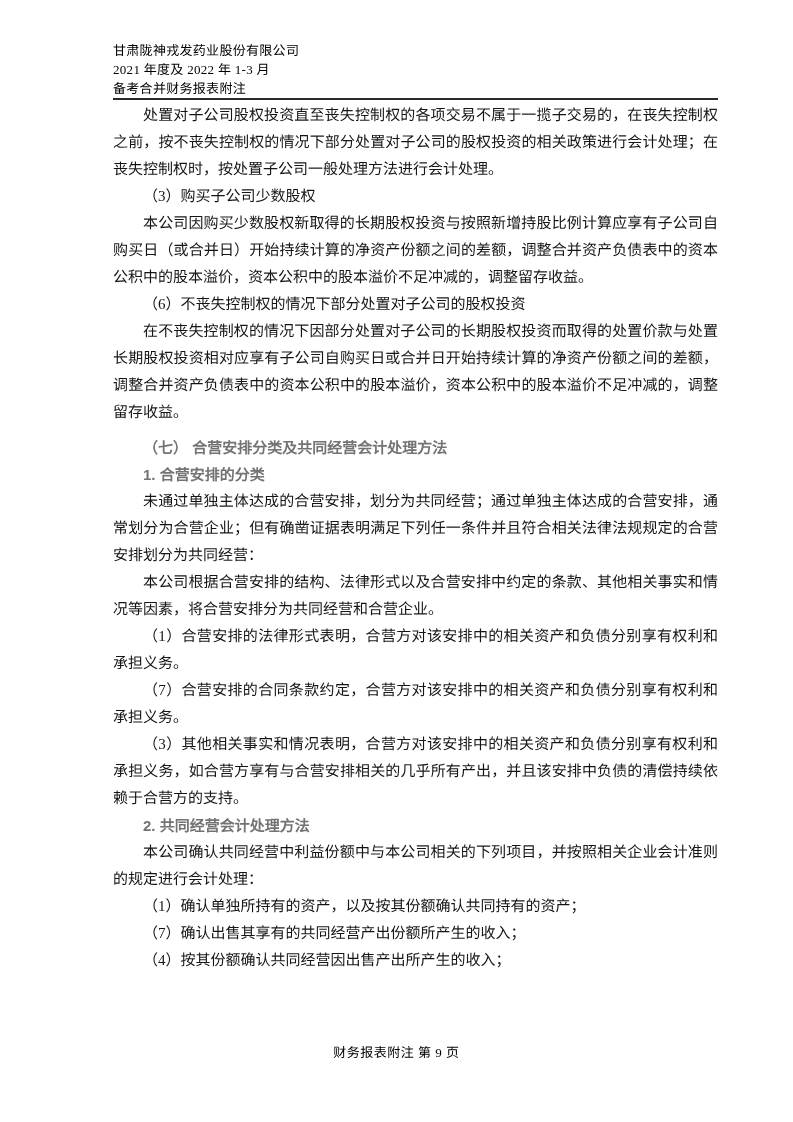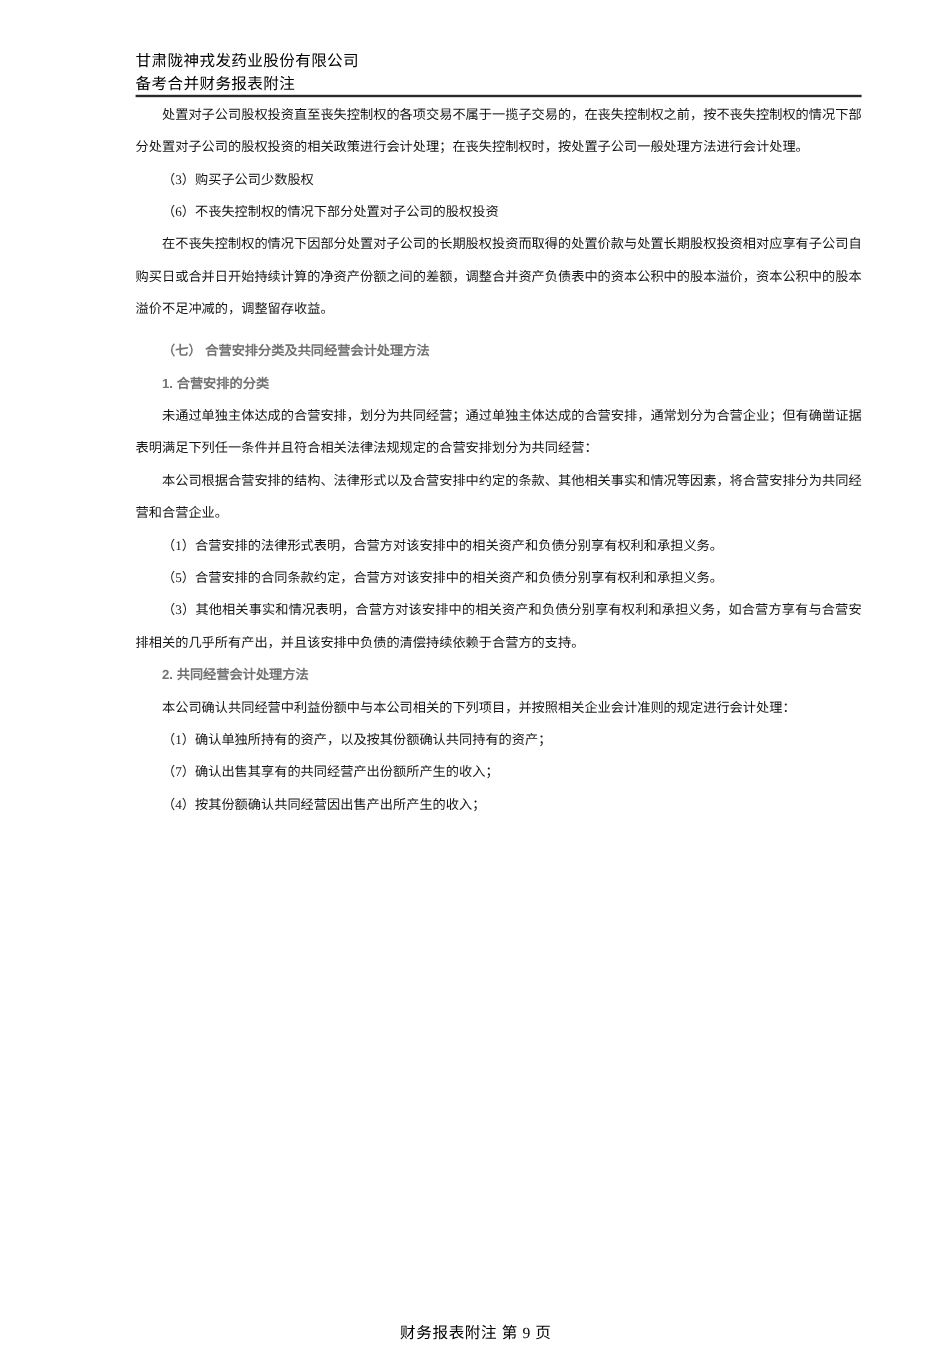--- a/index.html
+++ b/index.html
@@ -23,68 +23,70 @@
     letter-spacing: 0.3px;
   }
   .header-rule {
     border: none;
     border-top: 2px solid #2a2a2a;
     margin: 0;
     width: 100%;
   }
   .doc-body {
     margin-top: 2px;
-    font-size: 11px;
+    font-size: 15px;
     line-height: 27px;
     text-align: justify;
     color: #151515;
   }
   .doc-body p { text-indent: 2em; }
   .doc-body p.heading-major,
   .doc-body p.heading-minor {
     font-family: "Liberation Sans", "DejaVu Sans", sans-serif;
     font-weight: 700;
     text-align: left;
     color: #737373;
   }
   .doc-body p.heading-major { margin-top: 8px; }
   .doc-footer {
     position: absolute;
     left: 0; right: 0;
-    top: 1100px;
+    top: 1042px;
     text-align: center;
     font-size: 13px;
     color: #000000;
     letter-spacing: 0.5px;
   }
 </style>
 </head>
 <body>
 
 <div class="page">
 
   <header class="doc-header">
     <div>甘肃陇神戎发药业股份有限公司</div>
+    <div>2021 年度及 2022 年 1-3 月</div>
     <div>备考合并财务报表附注</div>
   </header>
 
   <hr class="header-rule">
 
   <main class="doc-body">
 
   <p class="para">处置对子公司股权投资直至丧失控制权的各项交易不属于一揽子交易的，在丧失控制权之前，按不丧失控制权的情况下部分处置对子公司的股权投资的相关政策进行会计处理；在丧失控制权时，按处置子公司一般处理方法进行会计处理。</p>
       <p class="para">（3）购买子公司少数股权</p>
+      <p class="para">本公司因购买少数股权新取得的长期股权投资与按照新增持股比例计算应享有子公司自购买日（或合并日）开始持续计算的净资产份额之间的差额，调整合并资产负债表中的资本公积中的股本溢价，资本公积中的股本溢价不足冲减的，调整留存收益。</p>
       <p class="para">（6）不丧失控制权的情况下部分处置对子公司的股权投资</p>
       <p class="para">在不丧失控制权的情况下因部分处置对子公司的长期股权投资而取得的处置价款与处置长期股权投资相对应享有子公司自购买日或合并日开始持续计算的净资产份额之间的差额，调整合并资产负债表中的资本公积中的股本溢价，资本公积中的股本溢价不足冲减的，调整留存收益。</p>
       <p class="heading-major">（七） 合营安排分类及共同经营会计处理方法</p>
       <p class="heading-minor">1. 合营安排的分类</p>
       <p class="para">未通过单独主体达成的合营安排，划分为共同经营；通过单独主体达成的合营安排，通常划分为合营企业；但有确凿证据表明满足下列任一条件并且符合相关法律法规规定的合营安排划分为共同经营：</p>
       <p class="para">本公司根据合营安排的结构、法律形式以及合营安排中约定的条款、其他相关事实和情况等因素，将合营安排分为共同经营和合营企业。</p>
       <p class="para">（1）合营安排的法律形式表明，合营方对该安排中的相关资产和负债分别享有权利和承担义务。</p>
-      <p class="para">（5）合营安排的合同条款约定，合营方对该安排中的相关资产和负债分别享有权利和承担义务。</p>
+      <p class="para">（7）合营安排的合同条款约定，合营方对该安排中的相关资产和负债分别享有权利和承担义务。</p>
       <p class="para">（3）其他相关事实和情况表明，合营方对该安排中的相关资产和负债分别享有权利和承担义务，如合营方享有与合营安排相关的几乎所有产出，并且该安排中负债的清偿持续依赖于合营方的支持。</p>
       <p class="heading-minor">2. 共同经营会计处理方法</p>
       <p class="para">本公司确认共同经营中利益份额中与本公司相关的下列项目，并按照相关企业会计准则的规定进行会计处理：</p>
       <p class="para">（1）确认单独所持有的资产，以及按其份额确认共同持有的资产；</p>
       <p class="para">（7）确认出售其享有的共同经营产出份额所产生的收入；</p>
       <p class="para">（4）按其份额确认共同经营因出售产出所产生的收入；</p>
     </main>
 
   <footer class="doc-footer">
     <span>财务报表附注 第 9 页</span>

